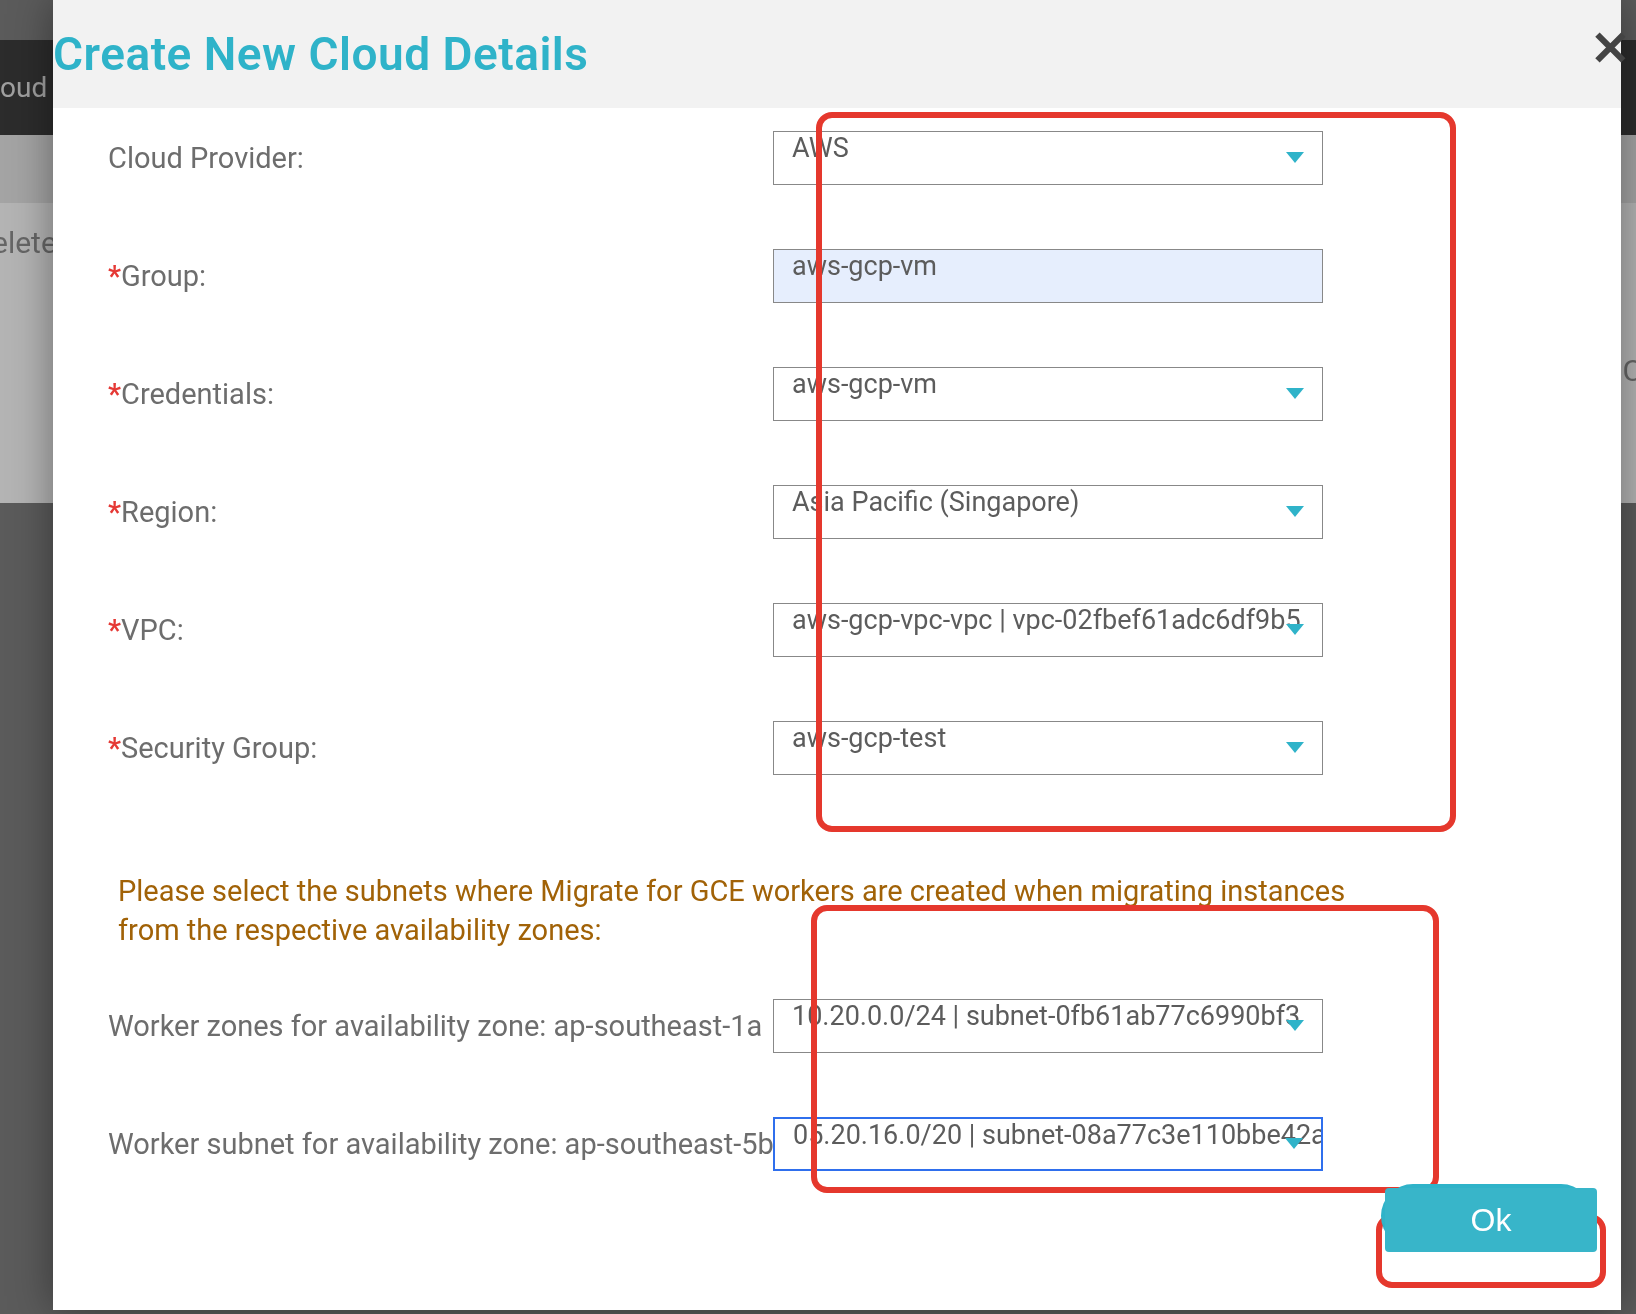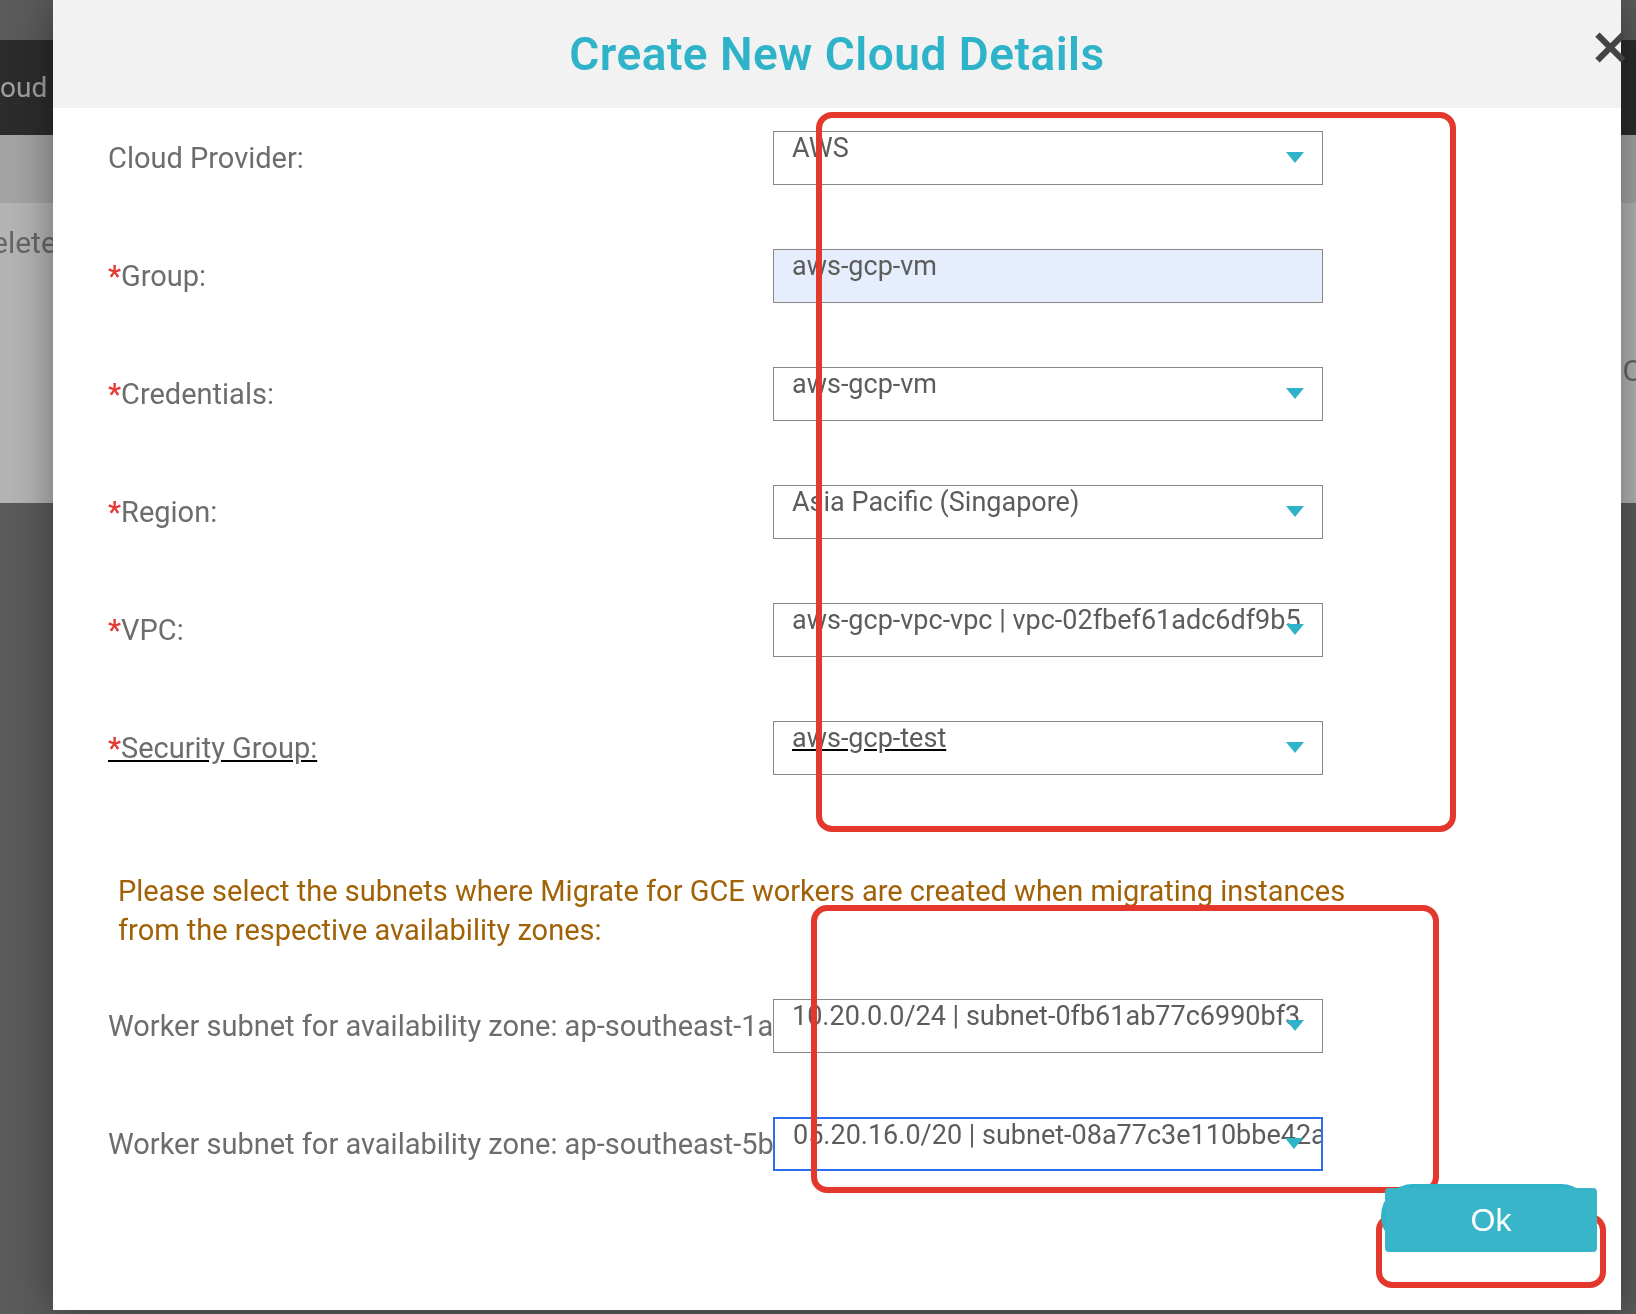--- a/index.html
+++ b/index.html
@@ -21,21 +21,20 @@
       background: #fff;
       box-shadow: 0 0 40px rgba(0,0,0,.4);
       display: flex;
       flex-direction: column;
     }
     .modal-header {
       background: #f2f2f2;
       height: 108px;
       display: flex;
       align-items: center;
-      justify-content: center;
       color: #2fb3c9;
       font-size: 46px;
       font-weight: 600;
       letter-spacing: .5px;
       position: relative;
     }
     .close-x {
       position: absolute;
       right: -10px;
       top: 20px;
@@ -225,40 +224,40 @@
           <span>aws-gcp-vpc-vpc | vpc-02fbef61adc6df9b5</span>
           <span class="caret">
               <svg width="18" height="12">
                 <polygon points="0,0 18,0 9,11" fill="#2fb3c9"></polygon>
               </svg>
             </span>
         </div>
       </div>
     </div>
 
-    <div class="form-row" style="margin-bottom:100px;text-decoration:underline;">
+    <div class="form-row" style="margin-bottom:100px;">
       <div class="form-label">
         <span class="req">*</span><span>Security Group:</span>
       </div>
       <div class="field">
         <div class="select">
           <span>aws-gcp-test</span>
           <span class="caret">
               <svg width="18" height="12">
                 <polygon points="0,0 18,0 9,11" fill="#2fb3c9"></polygon>
               </svg>
             </span>
         </div>
       </div>
     </div>
 
     <div class="helper">Please select the subnets where Migrate for GCE workers are created when migrating instances from the respective availability zones:</div>
 
     <div class="form-row">
-      <div class="form-label">Worker subnet for availability zone: ap-southeast-1a</div>
+      <div class="form-label">Worker zones for availability zone: ap-southeast-1a</div>
       <div class="field">
         <div class="select">
           <span>10.20.0.0/24 | subnet-0fb61ab77c6990bf3</span>
           <span class="caret">
               <svg width="18" height="12">
                 <polygon points="0,0 18,0 9,11" fill="#2fb3c9"></polygon>
               </svg>
             </span>
         </div>
       </div>

